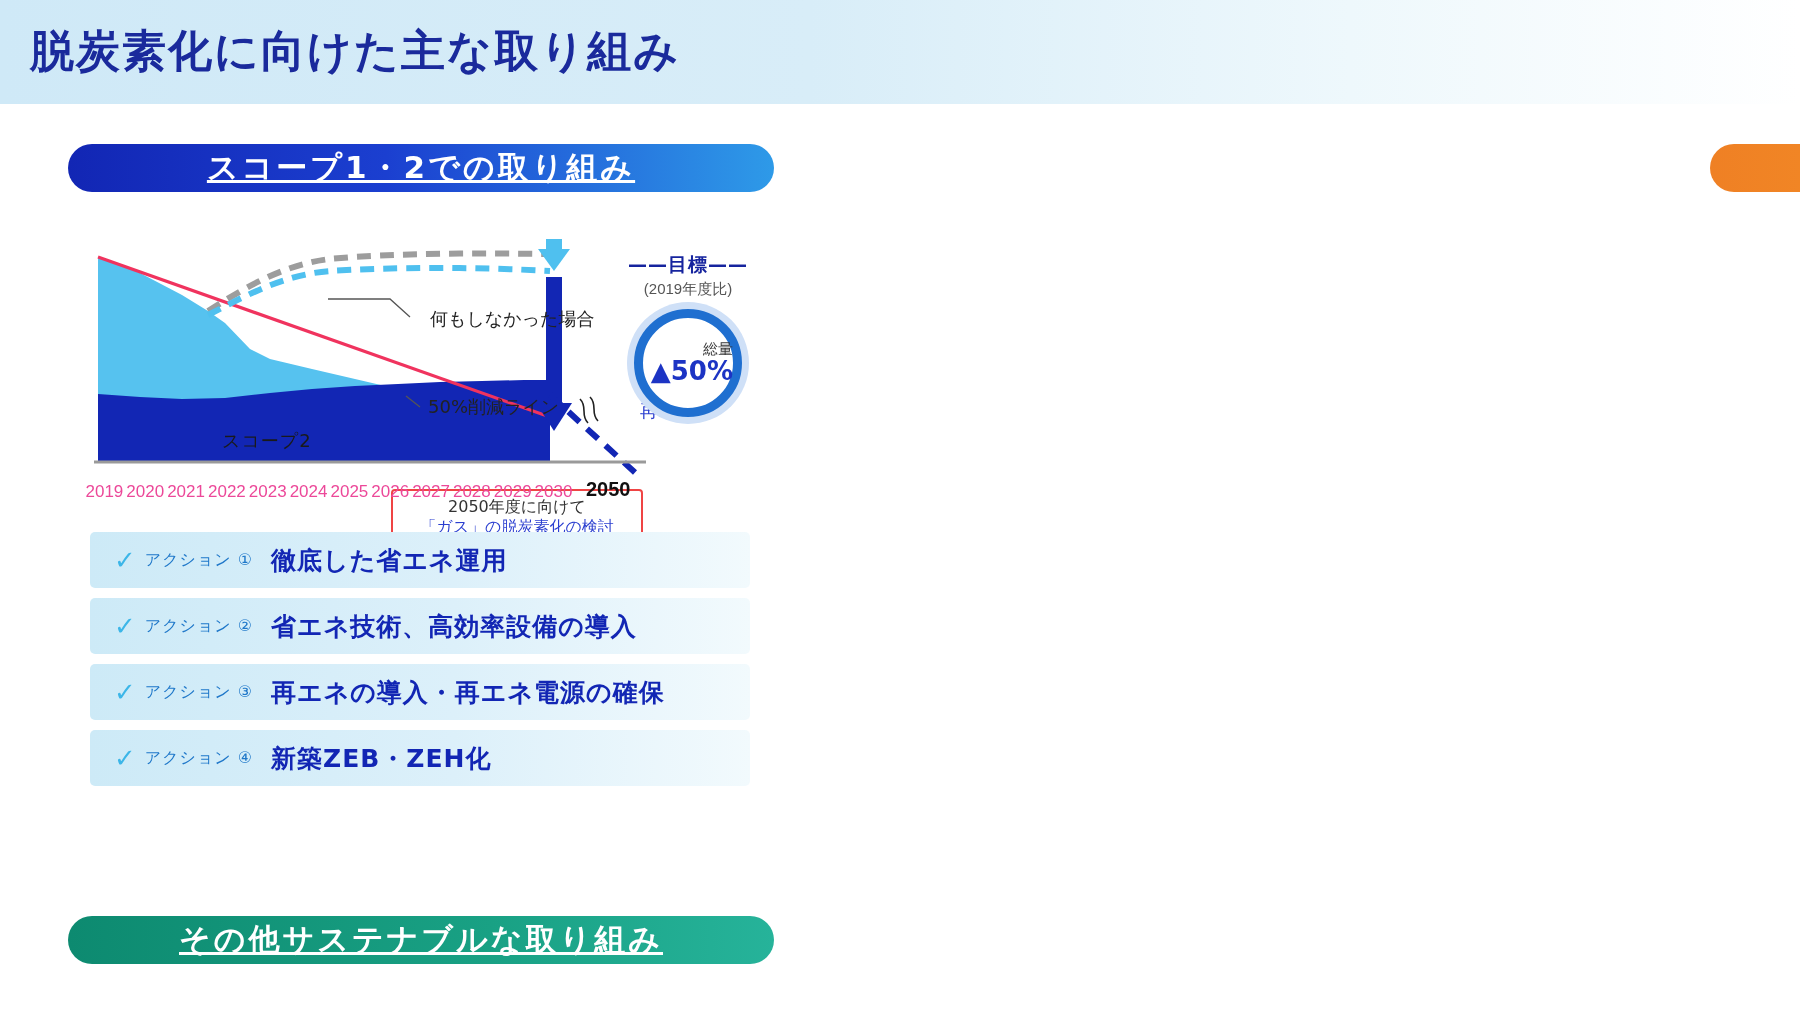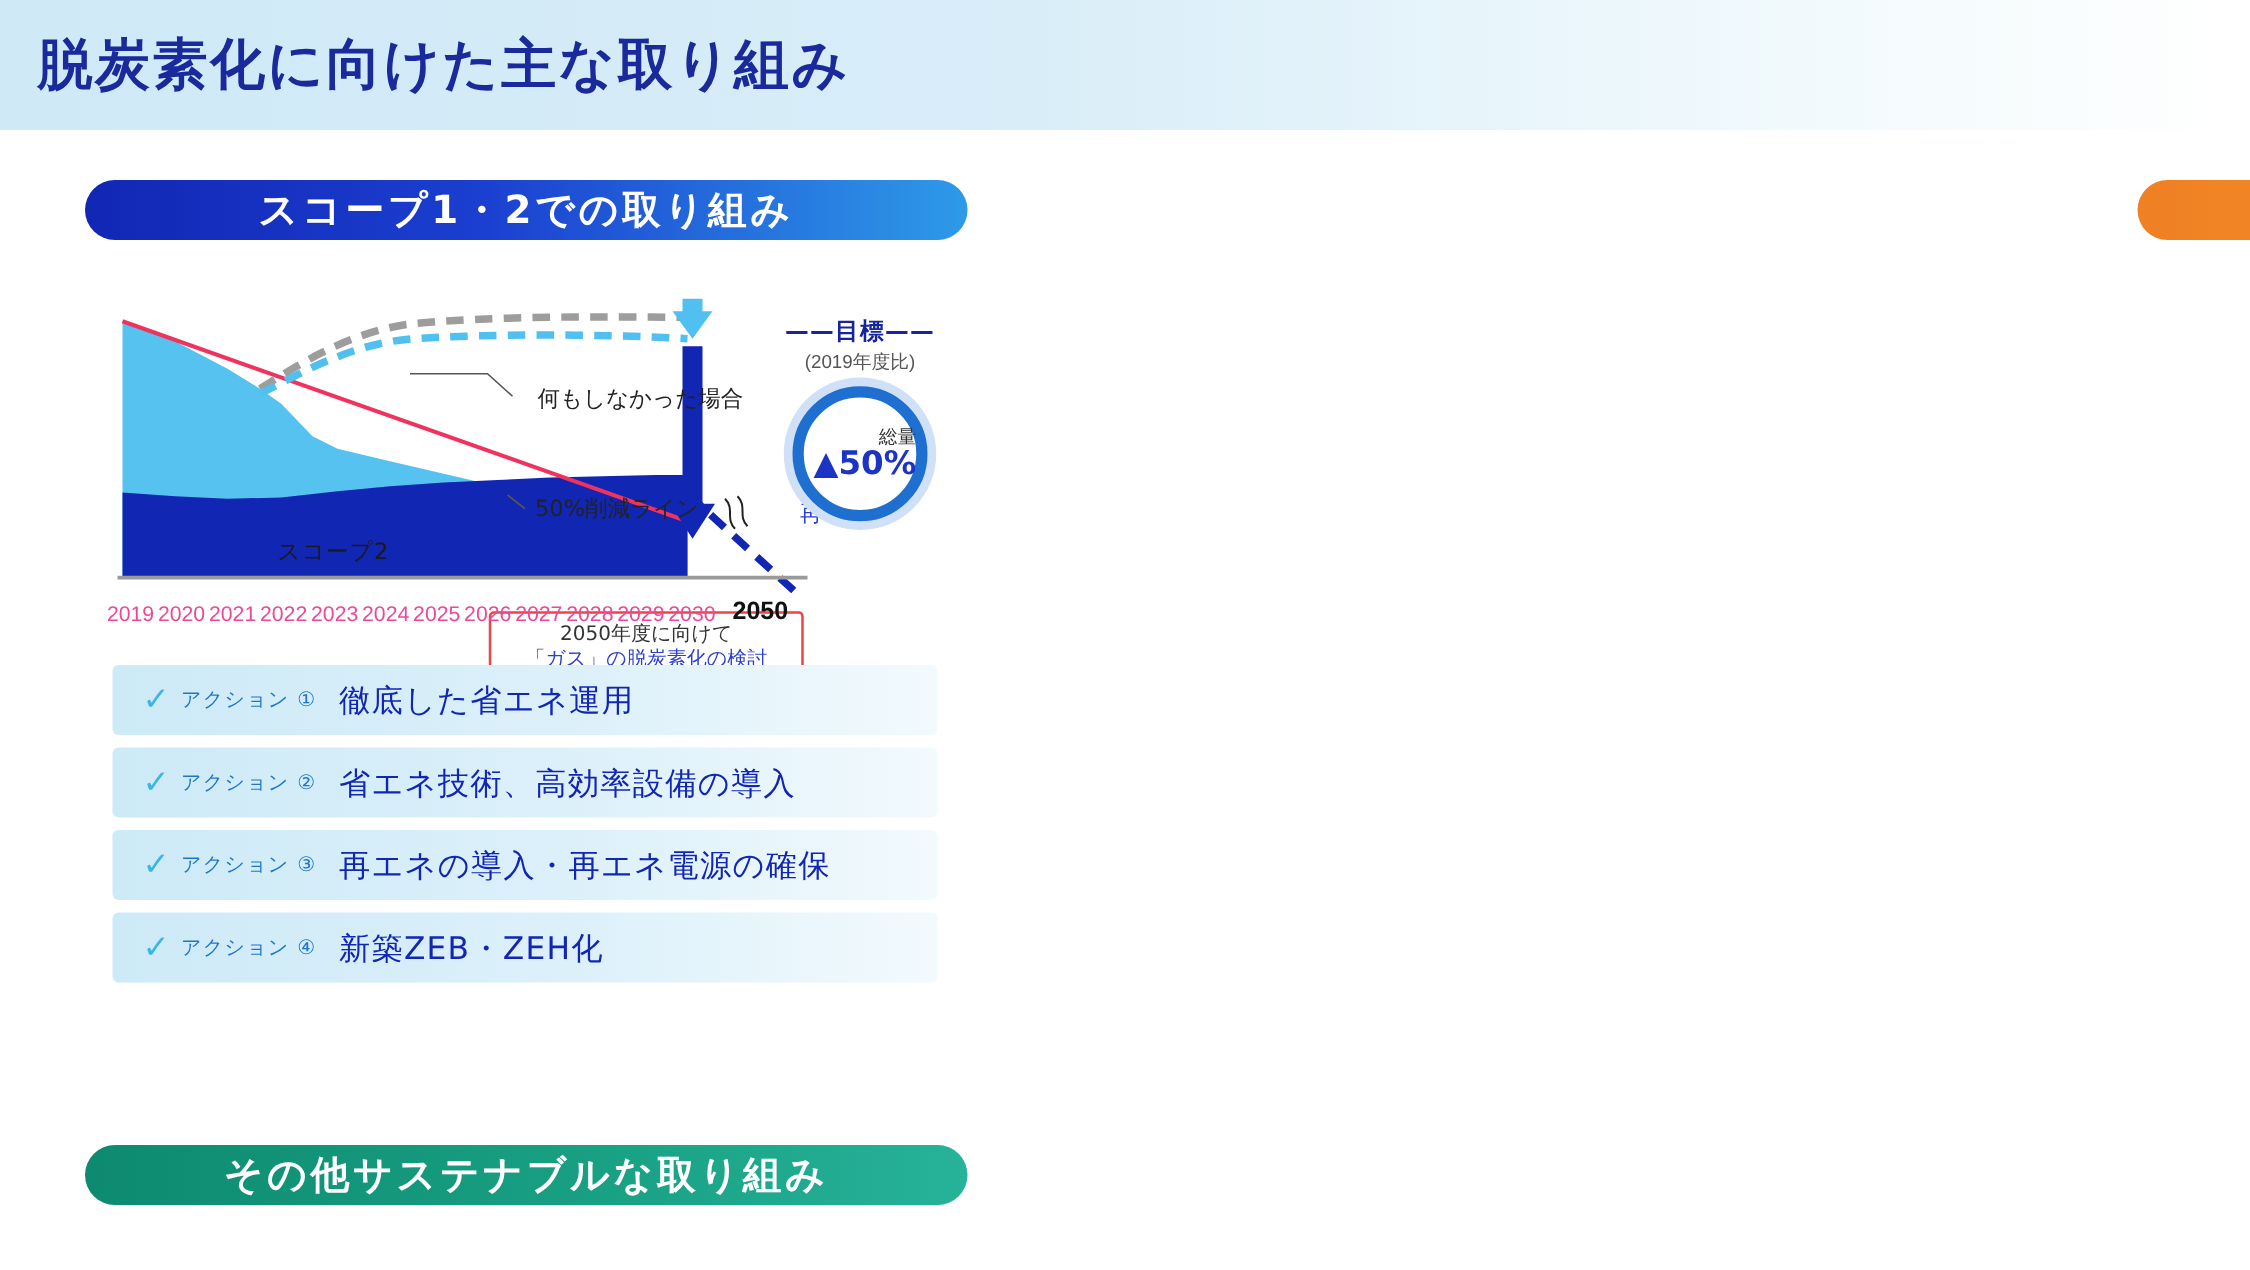--- a/index.html
+++ b/index.html
@@ -24,20 +24,21 @@
   
   .panel{position:absolute;top:104px;}
   #panel-left{left:0;width:900px;}
   #panel-right{left:900px;width:900px;}
 
   .pill{
     position:absolute;height:48px;border-radius:24px;
     display:flex;align-items:center;justify-content:center;
     color:#fff;font-size:31px;font-weight:700;letter-spacing:3px;
     font-family:"DejaVu Sans",sans-serif;
+    text-decoration:underline;
   }
   #banner-scope12{left:68px;top:40px;width:706px;
     background:linear-gradient(90deg,#1226b4 0%,#1b3fd0 45%,#2e9ae8 100%);}
   #banner-scope3{left:810px;top:40px;width:706px;
     background:linear-gradient(90deg,#ef8024 0%,#f69428 50%,#fbb040 100%);}
   #banner-other{left:68px;top:812px;width:706px;
     background:linear-gradient(90deg,#0d8a70 0%,#19a184 60%,#26b39a 100%);}
 
   
   .chart-wrap{position:absolute;}
@@ -103,21 +104,21 @@
     height:56px;margin-bottom:10px;border-radius:5px;
     display:flex;align-items:center;padding-left:24px;box-sizing:border-box;
   }
   .action-row.blue{background:linear-gradient(90deg,#cdeaf7 0%,#dcf0fa 55%,#f2fafd 100%);}
   .chk{font-size:26px;font-weight:700;margin-right:9px;line-height:1;
        font-family:"DejaVu Sans",sans-serif;}
   .chk.blue{color:#3cb6e8;}
   .act-no{font-size:16px;margin-right:18px;letter-spacing:1px;
           font-family:"DejaVu Sans",sans-serif;}
   .act-no.blue{color:#1e77c9;}
-  .act-txt{font-size:25px;font-weight:400;letter-spacing:1px;
+  .act-txt{font-size:25px;font-weight:700;letter-spacing:1px;
            font-family:"DejaVu Sans",sans-serif;text-align:center;}
   .act-txt.blue{color:#1226b4;}
 </style>
 </head>
 <body>
 
 <div id="page-header">
   <div id="page-title">脱炭素化に向けた主な取り組み</div>
 </div>
 

